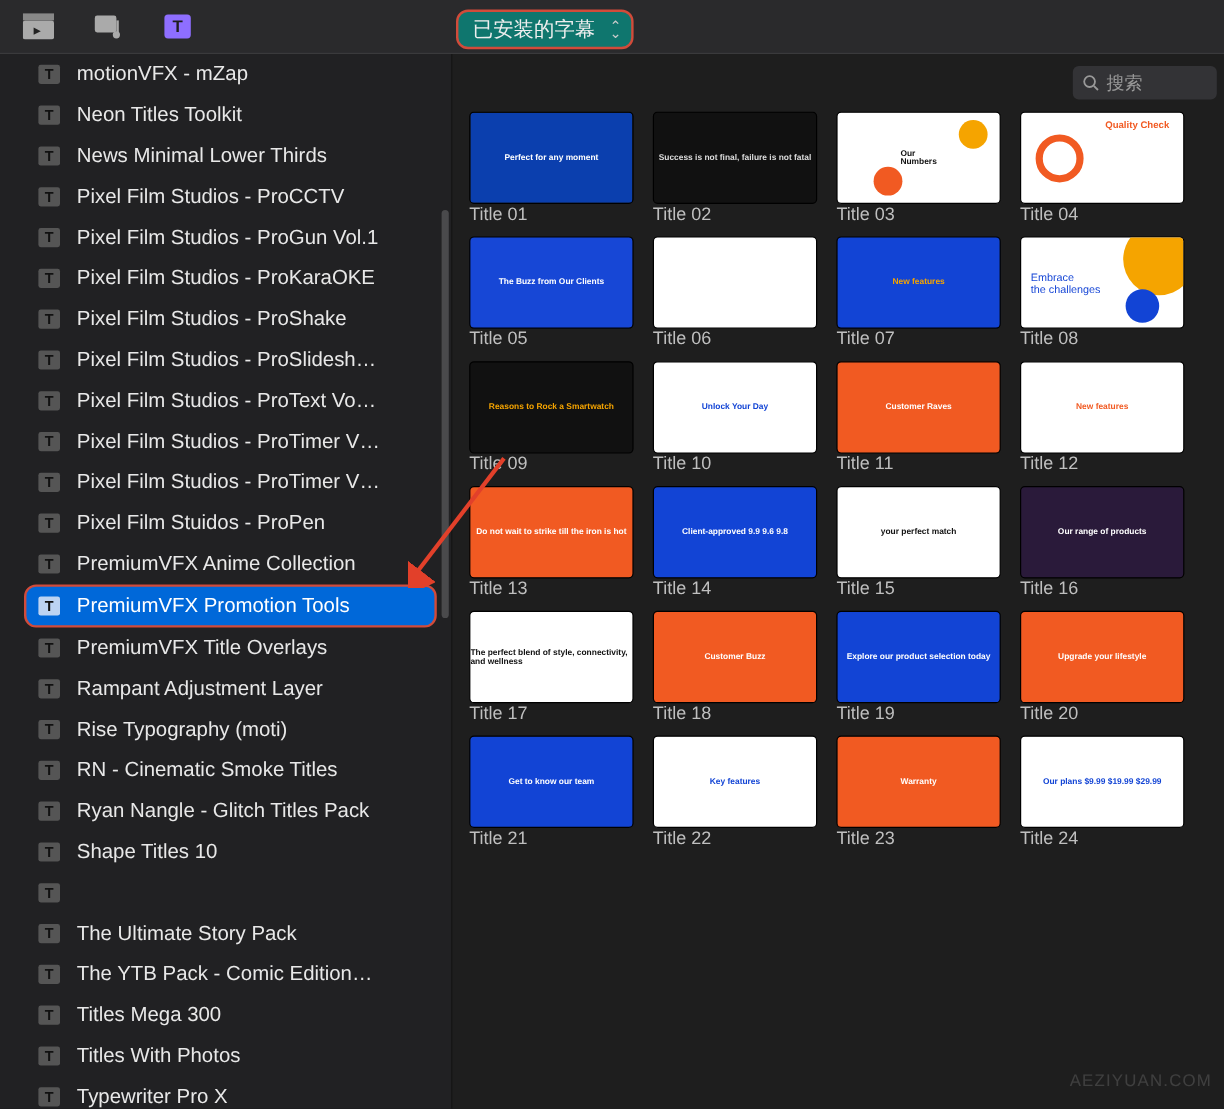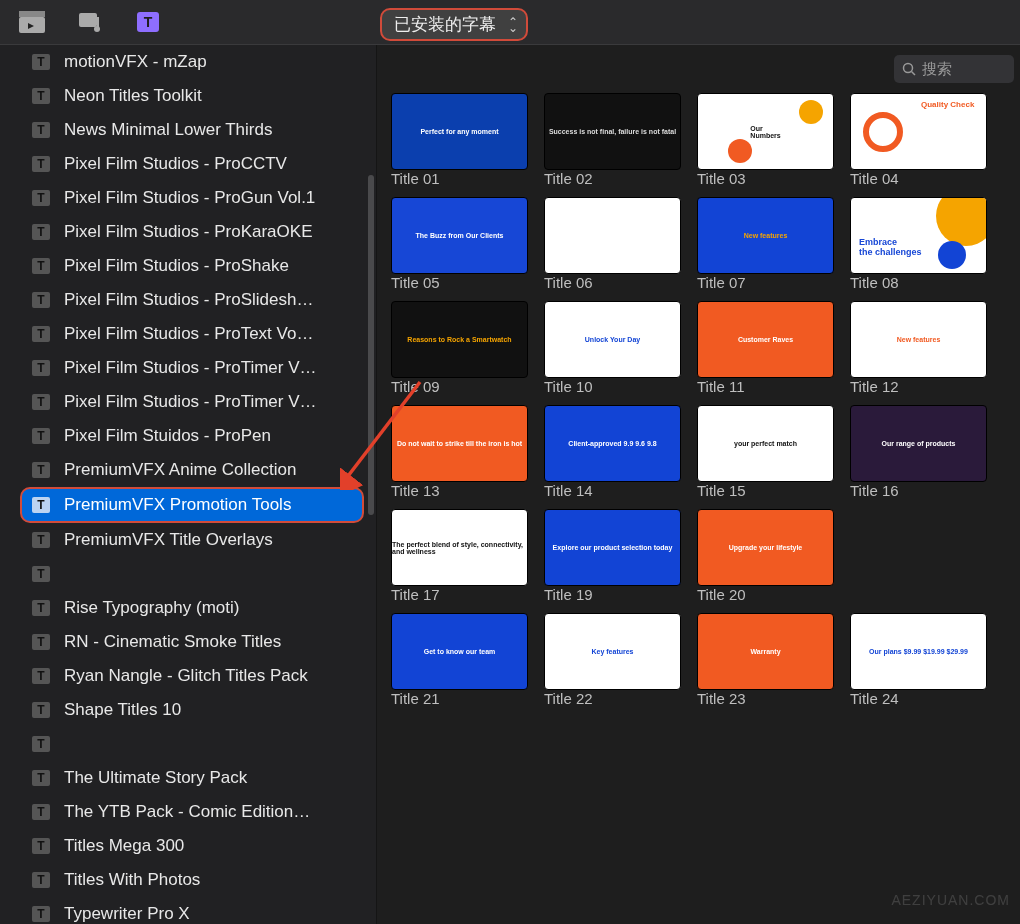--- a/index.html
+++ b/index.html
@@ -38,21 +38,21 @@
   .dropdown {
     position: absolute;
     left: 380px;
     top: 8px;
     border: 2.5px solid #d14b3a;
     border-radius: 10px;
     padding: 3px 30px 3px 12px;
     color: #eee;
     font-size: 17px;
     font-weight: 500;
-    background: #404040;
+    background: #0f766e;
   }
   .dropdown-chevron {
     position: absolute;
     right: 8px;
     top: 50%;
     transform: translateY(-50%);
     font-size: 12px;
     color: #ccc;
     line-height: 0.5;
   }
@@ -308,20 +308,21 @@
       <div class="sidebar-item selected">
         <span class="t-icon">T</span>
         <span class="sidebar-label">PremiumVFX Promotion Tools</span>
       </div>
       <div class="sidebar-item">
         <span class="t-icon">T</span>
         <span class="sidebar-label">PremiumVFX Title Overlays</span>
       </div>
       <div class="sidebar-item">
         <span class="t-icon">T</span>
+        <span class="sidebar-label">Rampant Adjustment Layer</span>
       </div>
       <div class="sidebar-item">
         <span class="t-icon">T</span>
         <span class="sidebar-label">Rise Typography (moti)</span>
       </div>
       <div class="sidebar-item">
         <span class="t-icon">T</span>
         <span class="sidebar-label">RN - Cinematic Smoke Titles</span>
       </div>
       <div class="sidebar-item">
@@ -403,21 +404,21 @@
             <div class="tile-label">Title 06</div>
           </div>
           <div class="tile">
             <div class="thumb t07">New features</div>
             <div class="tile-label">Title 07</div>
           </div>
           <div class="tile">
             <div class="thumb t08">
               <span class="big"></span>
               <span class="sm"></span>
-              <span style="position:absolute;left:8px;bottom:16px;font-size:9px;font-weight:700;">Embrace<br>the challenges</span>
+              <span style="position:absolute;left:8px;bottom:27px;font-size:9px;font-weight:400;">Embrace<br>the challenges</span>
             </div>
             <div class="tile-label">Title 08</div>
           </div>
         </div>
         <div class="row">
           <div class="tile">
             <div class="thumb t09">Reasons to Rock a Smartwatch</div>
             <div class="tile-label">Title 09</div>
           </div>
           <div class="tile">
@@ -448,20 +449,24 @@
           </div>
           <div class="tile">
             <div class="thumb t16">Our range of products</div>
             <div class="tile-label">Title 16</div>
           </div>
         </div>
         <div class="row">
           <div class="tile">
             <div class="thumb t17">The perfect blend of style, connectivity, and wellness</div>
             <div class="tile-label">Title 17</div>
+          </div>
+          <div class="tile">
+            <div class="thumb t18">Customer Buzz</div>
+            <div class="tile-label">Title 18</div>
           </div>
           <div class="tile">
             <div class="thumb t19">Explore our product selection today</div>
             <div class="tile-label">Title 19</div>
           </div>
           <div class="tile">
             <div class="thumb t20">Upgrade your lifestyle</div>
             <div class="tile-label">Title 20</div>
           </div>
         </div>

